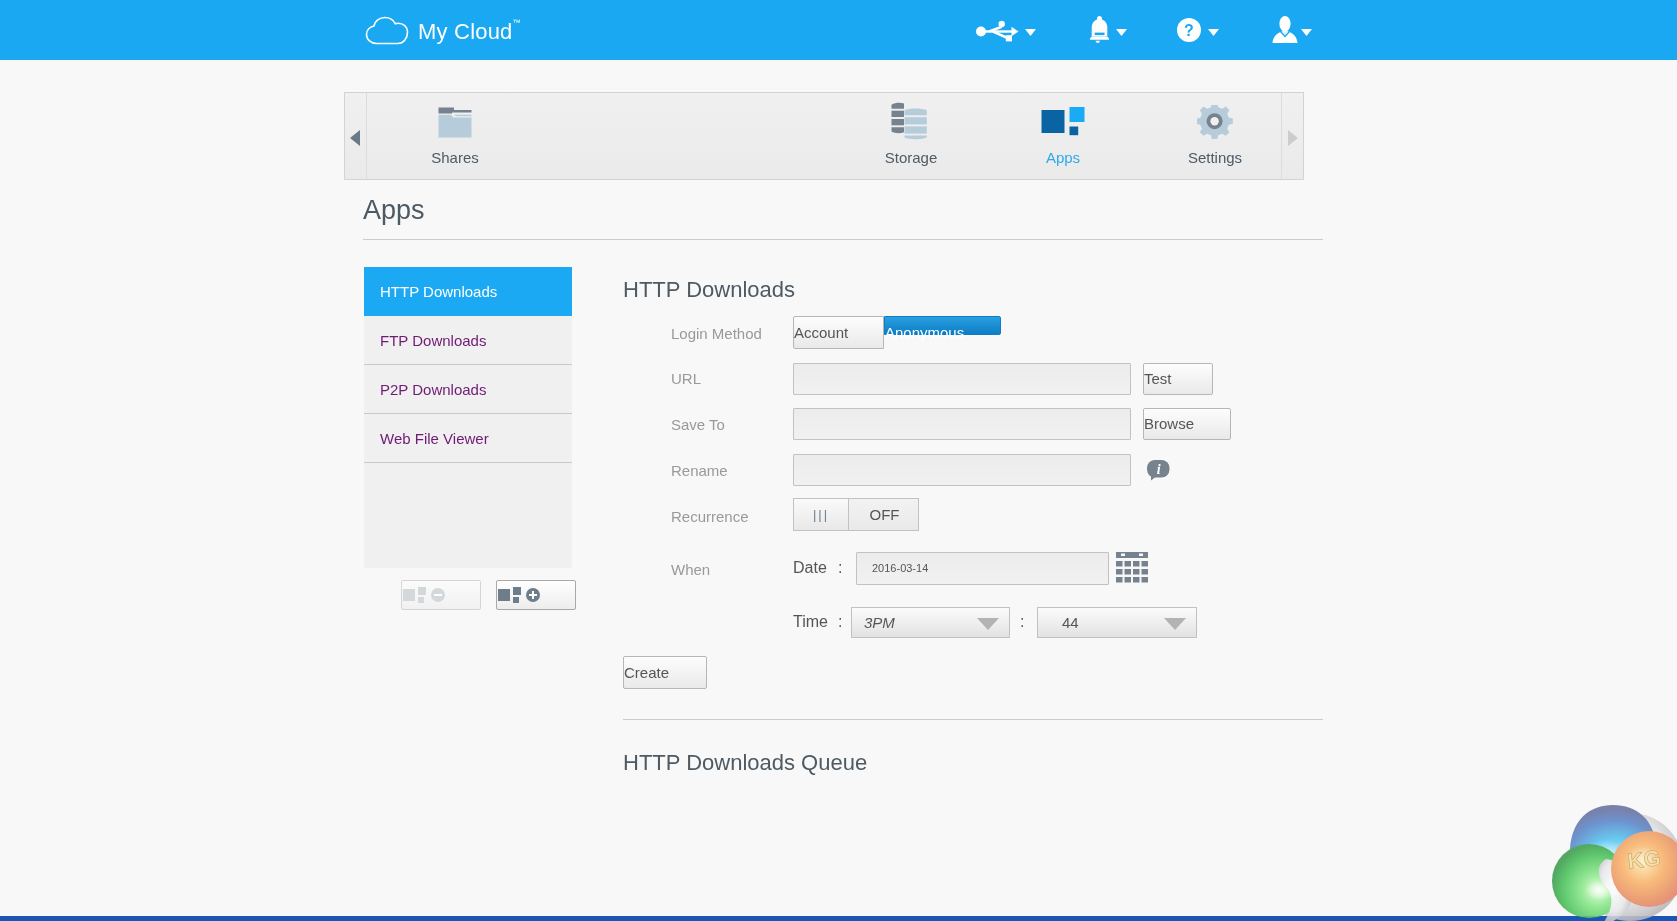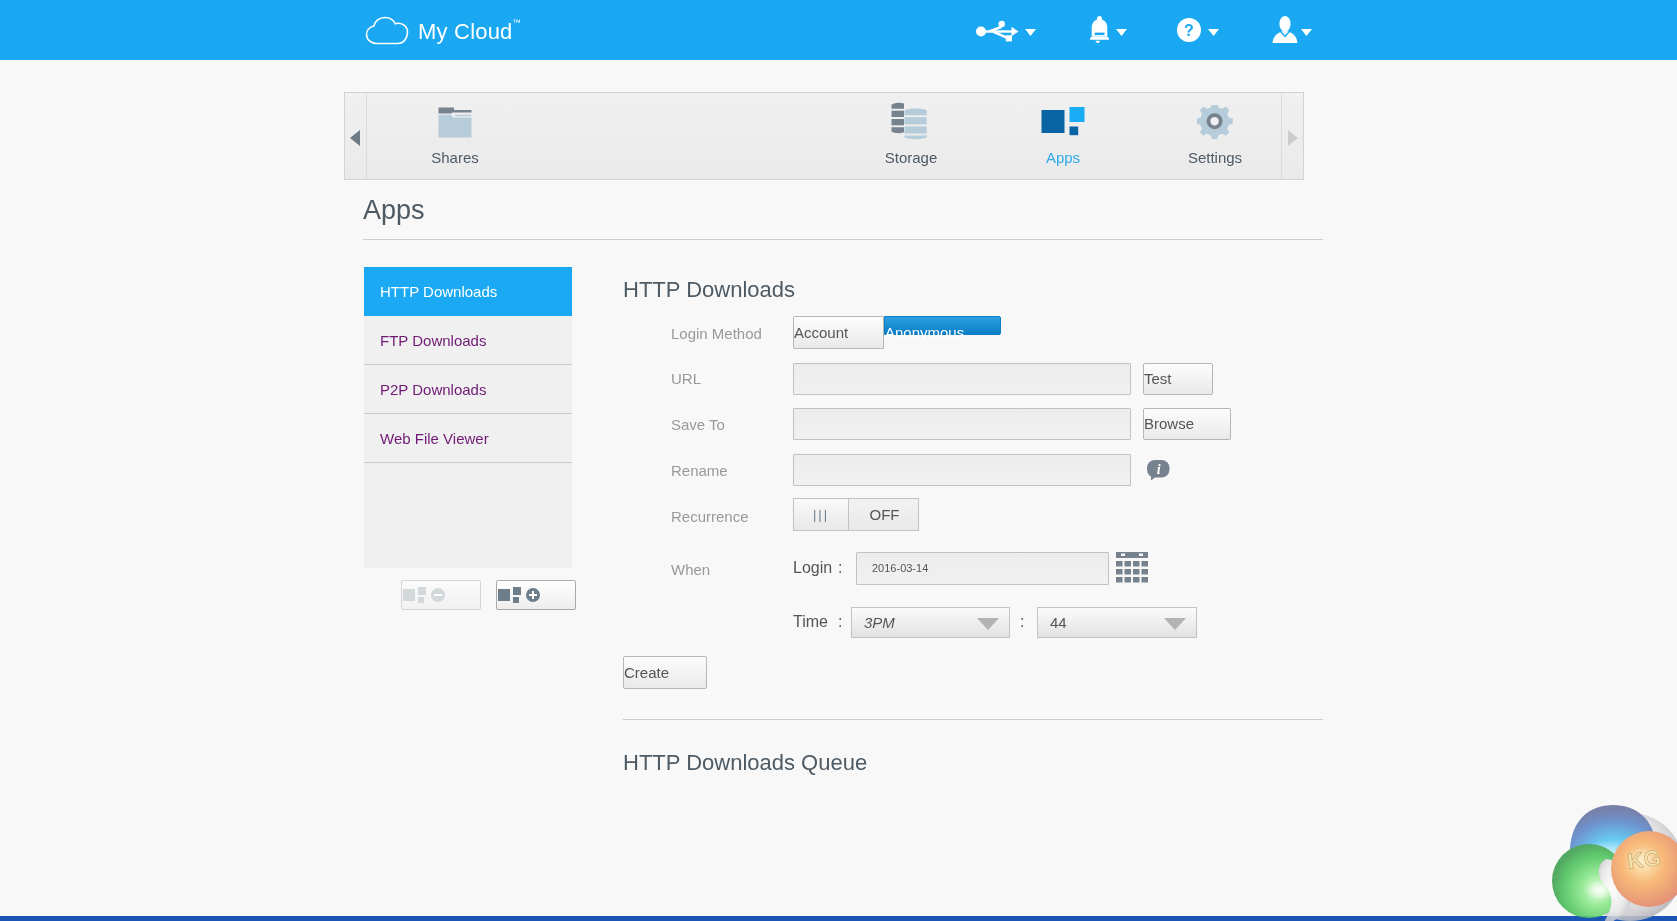--- a/index.html
+++ b/index.html
@@ -211,21 +211,21 @@
     <text x="11.6" y="13.8" text-anchor="middle" font-family="Liberation Serif, serif" font-size="14" font-style="italic" font-weight="bold" fill="#ffffff">i</text>
   </svg>
 
   <div class="flabel" style="top:508px">Recurrence</div>
   <div class="abs" style="left:793px;top:498px;width:126px;height:33px;border:1px solid #c2c2c2;background:linear-gradient(#f2f2f2,#e9e9e9);">
     <div class="abs" style="left:0;top:0;width:55px;height:31px;border-right:1px solid #c2c2c2;background:linear-gradient(#fafafa,#e8e8e8);text-align:center;line-height:31px;color:#6d7e8a;font-size:13px;letter-spacing:2px;">|||</div>
     <div class="abs" style="left:56px;top:0;width:69px;height:31px;text-align:center;line-height:31px;color:#555;font-size:15px;">OFF</div>
   </div>
 
   <div class="flabel" style="top:561px">When</div>
-  <div class="abs" style="left:793px;top:559px;font-size:16px;color:#555">Login</div>
+  <div class="abs" style="left:793px;top:559px;font-size:16px;color:#555">Date</div>
   <div class="abs" style="left:838px;top:559px;font-size:16px;color:#555">:</div>
   <div class="input" style="left:856px;top:552px;width:253px;height:33px;line-height:31px;font-size:11px;color:#555;padding-left:15px;">2016-03-14</div>
   <svg class="abs" style="left:1116px;top:552px" width="32" height="32" viewBox="0 0 32 32">
     <g fill="#76828e">
       <path d="M0 6 L32 6 L32 0 L0 0 Z M5 1.5 L9 1.5 L9 4 L5 4 Z M23 1.5 L27 1.5 L27 4 L23 4 Z" fill-rule="evenodd"></path>
       <g>
         <rect x="0" y="9" width="6.5" height="5.5"></rect>
         <rect x="8.5" y="9" width="6.5" height="5.5"></rect>
         <rect x="17" y="9" width="6.5" height="5.5"></rect>
         <rect x="25.5" y="9" width="6.5" height="5.5"></rect>
@@ -242,21 +242,21 @@
   </svg>
 
   <div class="abs" style="left:793px;top:613px;font-size:16px;color:#555">Time</div>
   <div class="abs" style="left:838px;top:613px;font-size:16px;color:#555">:</div>
   <div class="abs" style="left:851px;top:607px;width:159px;height:31px;border:1px solid #c2c2c2;background:linear-gradient(#fbfbfb,#e2e2e2);line-height:29px;font-size:15px;color:#555;padding-left:12px;font-style:italic;">3PM
     <svg class="abs" style="right:10px;top:10px" width="22" height="12" viewBox="0 0 22 12">
       <path d="M0 0 L22 0 L11 12 Z" fill="#b3b3b3"></path>
     </svg>
   </div>
   <div class="abs" style="left:1020px;top:613px;font-size:16px;color:#555">:</div>
-  <div class="abs" style="left:1037px;top:607px;width:160px;height:31px;border:1px solid #c2c2c2;background:linear-gradient(#fbfbfb,#e2e2e2);line-height:29px;font-size:15px;color:#555;padding-left:12px;">44
+  <div class="abs" style="left:1037px;top:607px;width:160px;height:31px;border:1px solid #c2c2c2;background:linear-gradient(#fbfbfb,#e2e2e2);line-height:29px;font-size:15px;color:#555;padding-left:24px;">44
     <svg class="abs" style="right:10px;top:10px" width="22" height="12" viewBox="0 0 22 12">
       <path d="M0 0 L22 0 L11 12 Z" fill="#b3b3b3"></path>
     </svg>
   </div>
 
   <div class="btn" style="left:623px;top:656px;width:84px;height:33px;line-height:31px;">Create</div>
 
   <div class="abs" style="left:623px;top:719px;width:700px;height:1px;background:#cccccc"></div>
   <div class="sect-h" style="left:623px;top:750px">HTTP Downloads Queue</div>
 

